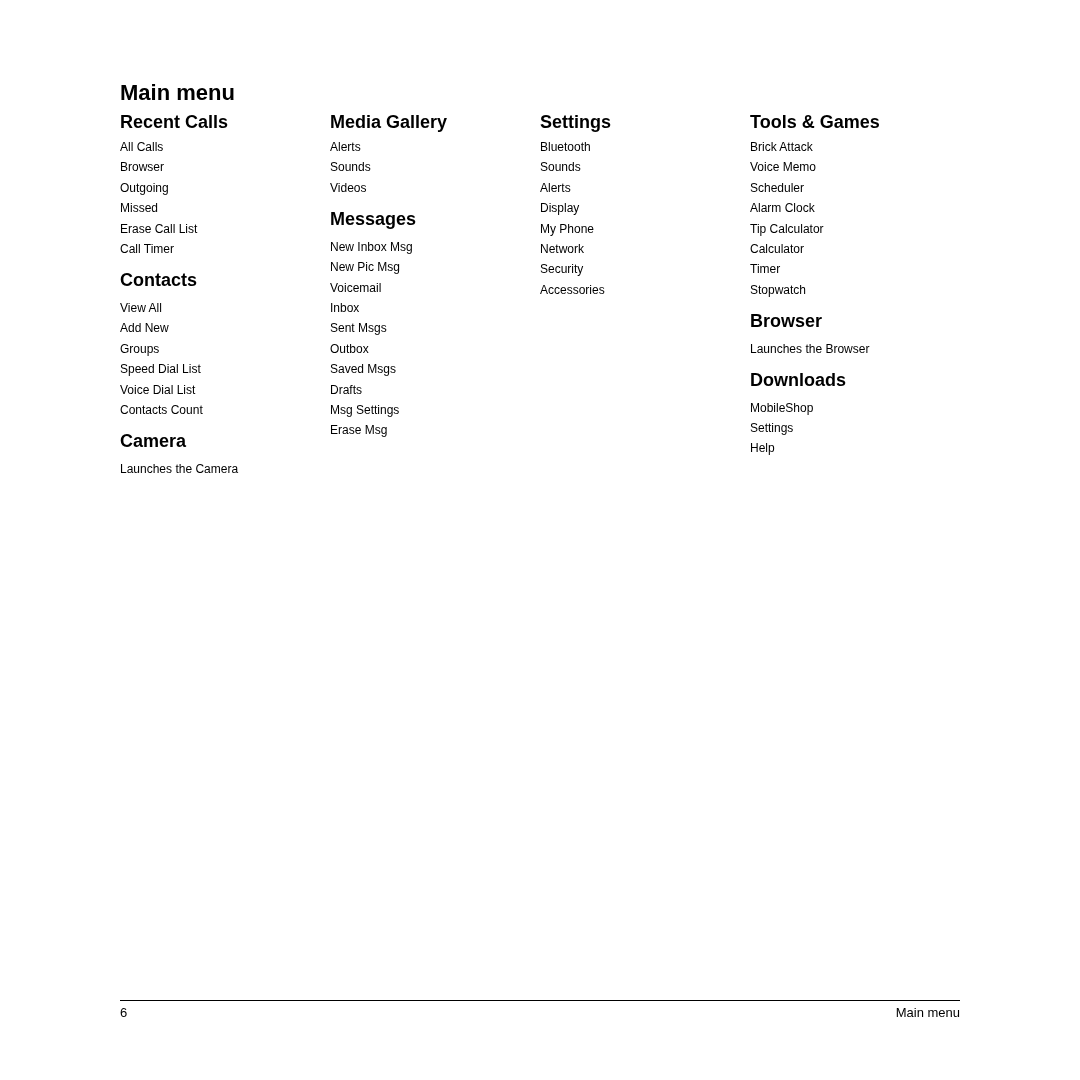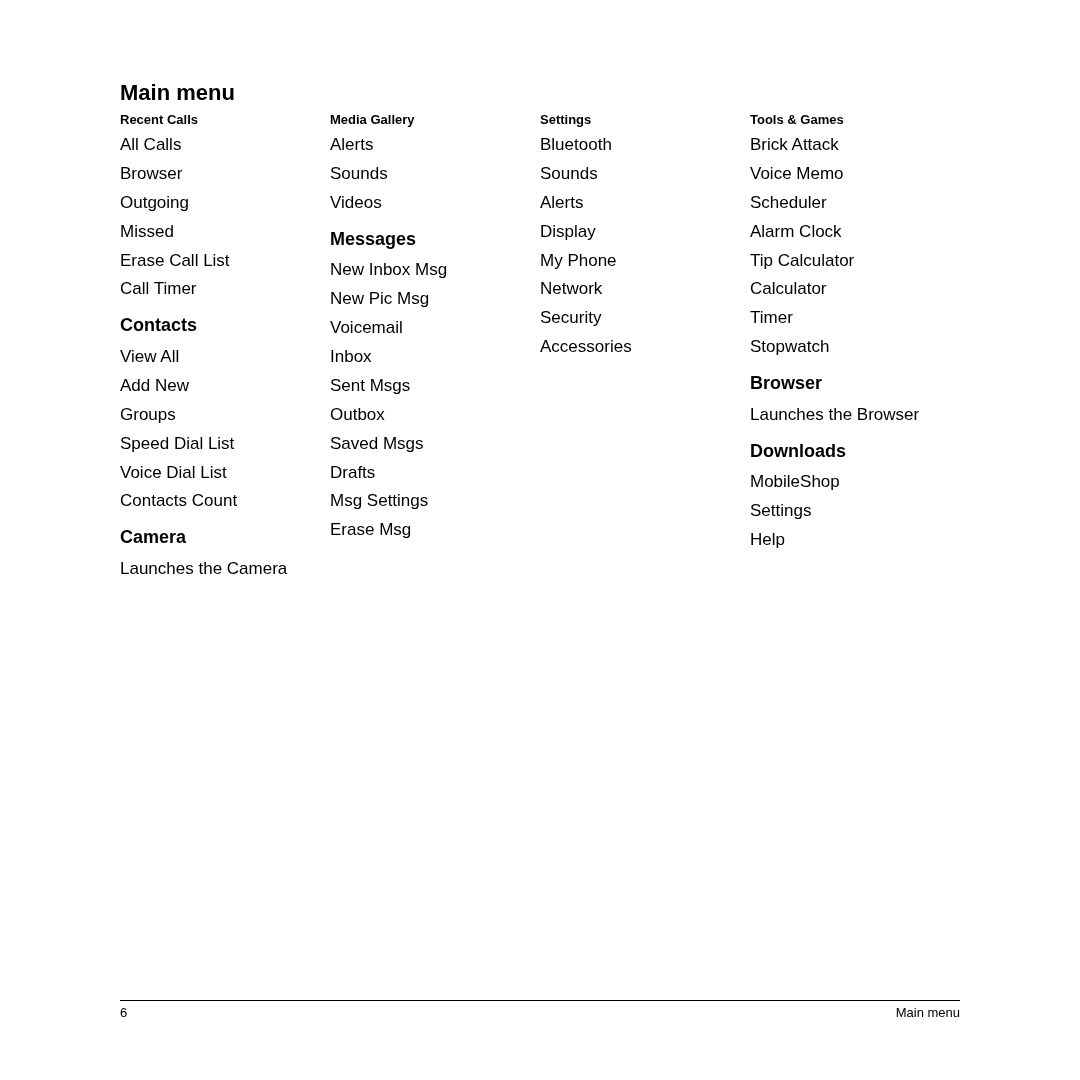--- a/index.html
+++ b/index.html
@@ -36,26 +36,26 @@
       margin-bottom: 24px;
     }
 
     .menu-column {
       flex: 1;
       padding-right: 20px;
     }
 
     .col-header {
       font-weight: bold;
-      font-size: 13px;
+      font-size: 18px;
       margin-bottom: 4px;
     }
 
     .col-item {
-      font-size: 17px;
+      font-size: 12px;
       line-height: 1.7;
     }
 
     .col-subheader {
       font-weight: bold;
       font-size: 18px;
       margin-top: 6px;
       margin-bottom: 2px;
       line-height: 1.7;
     }

